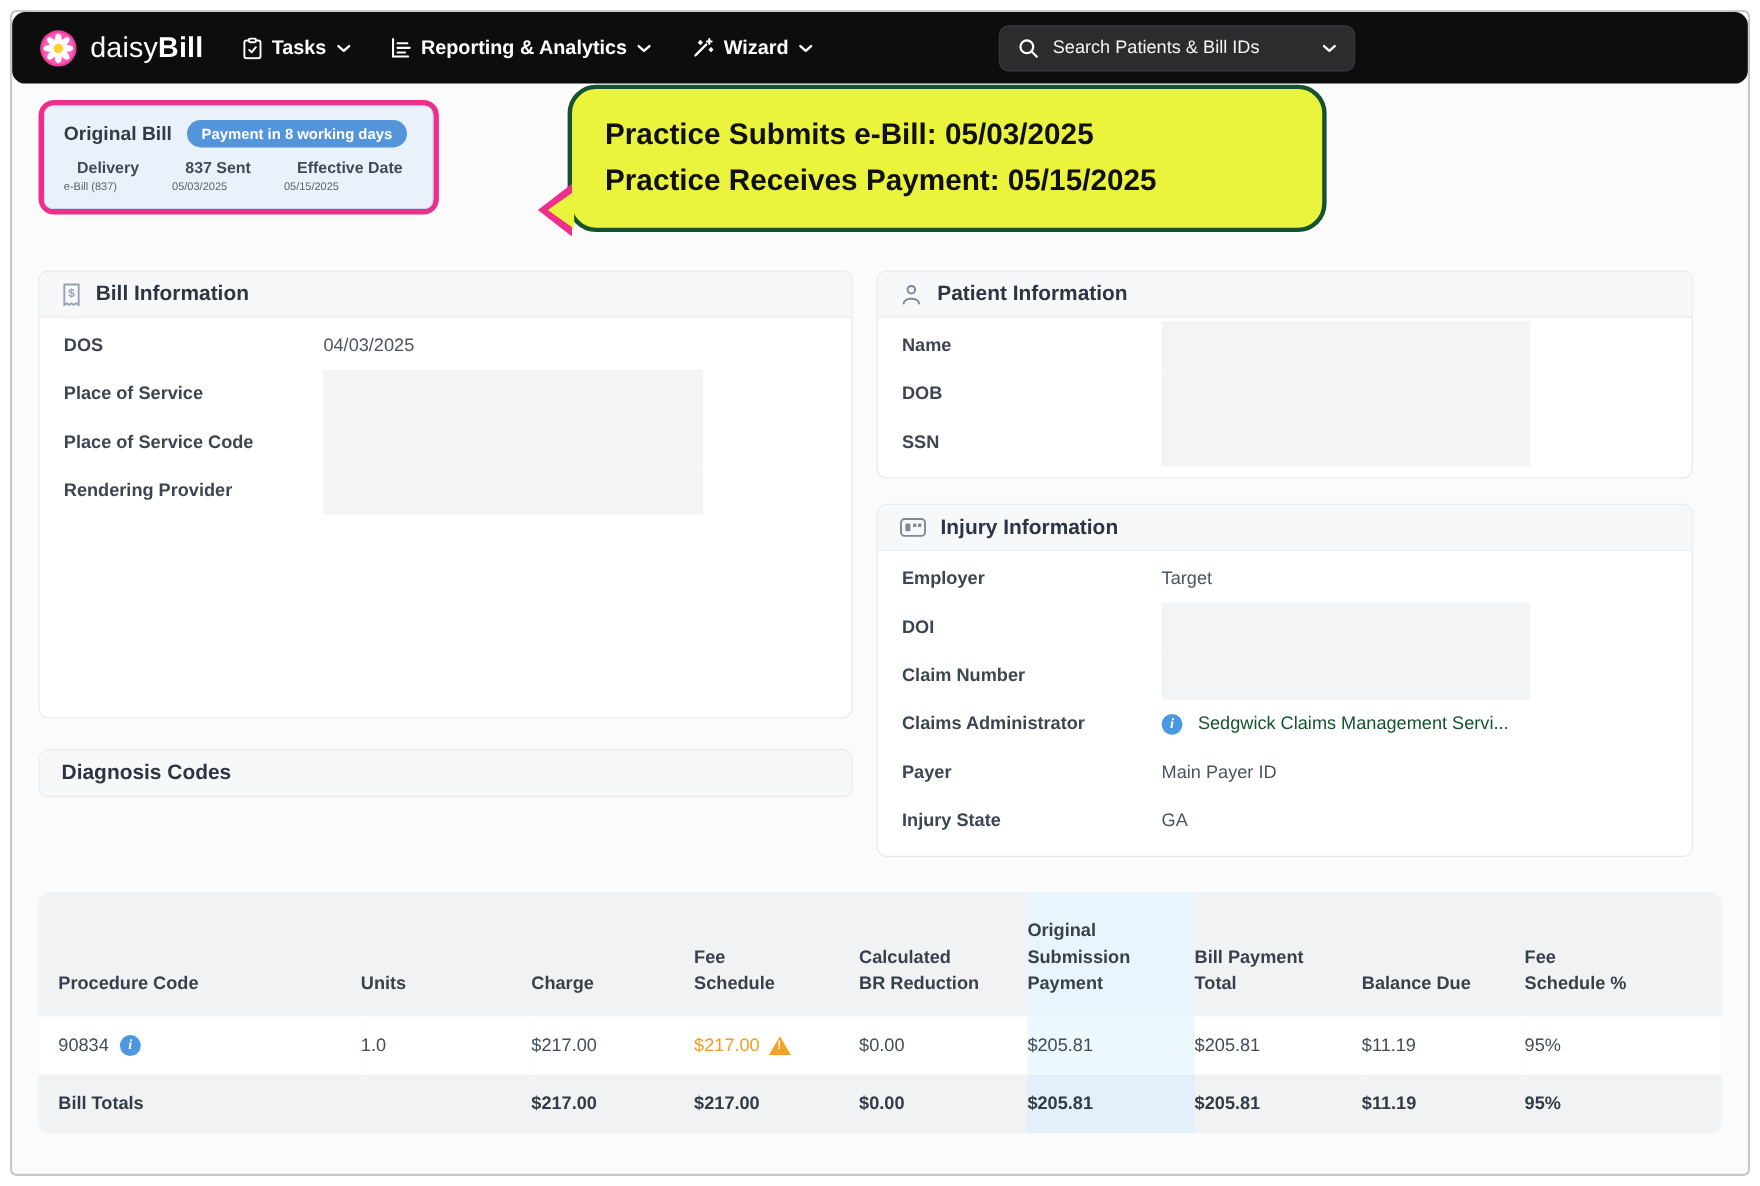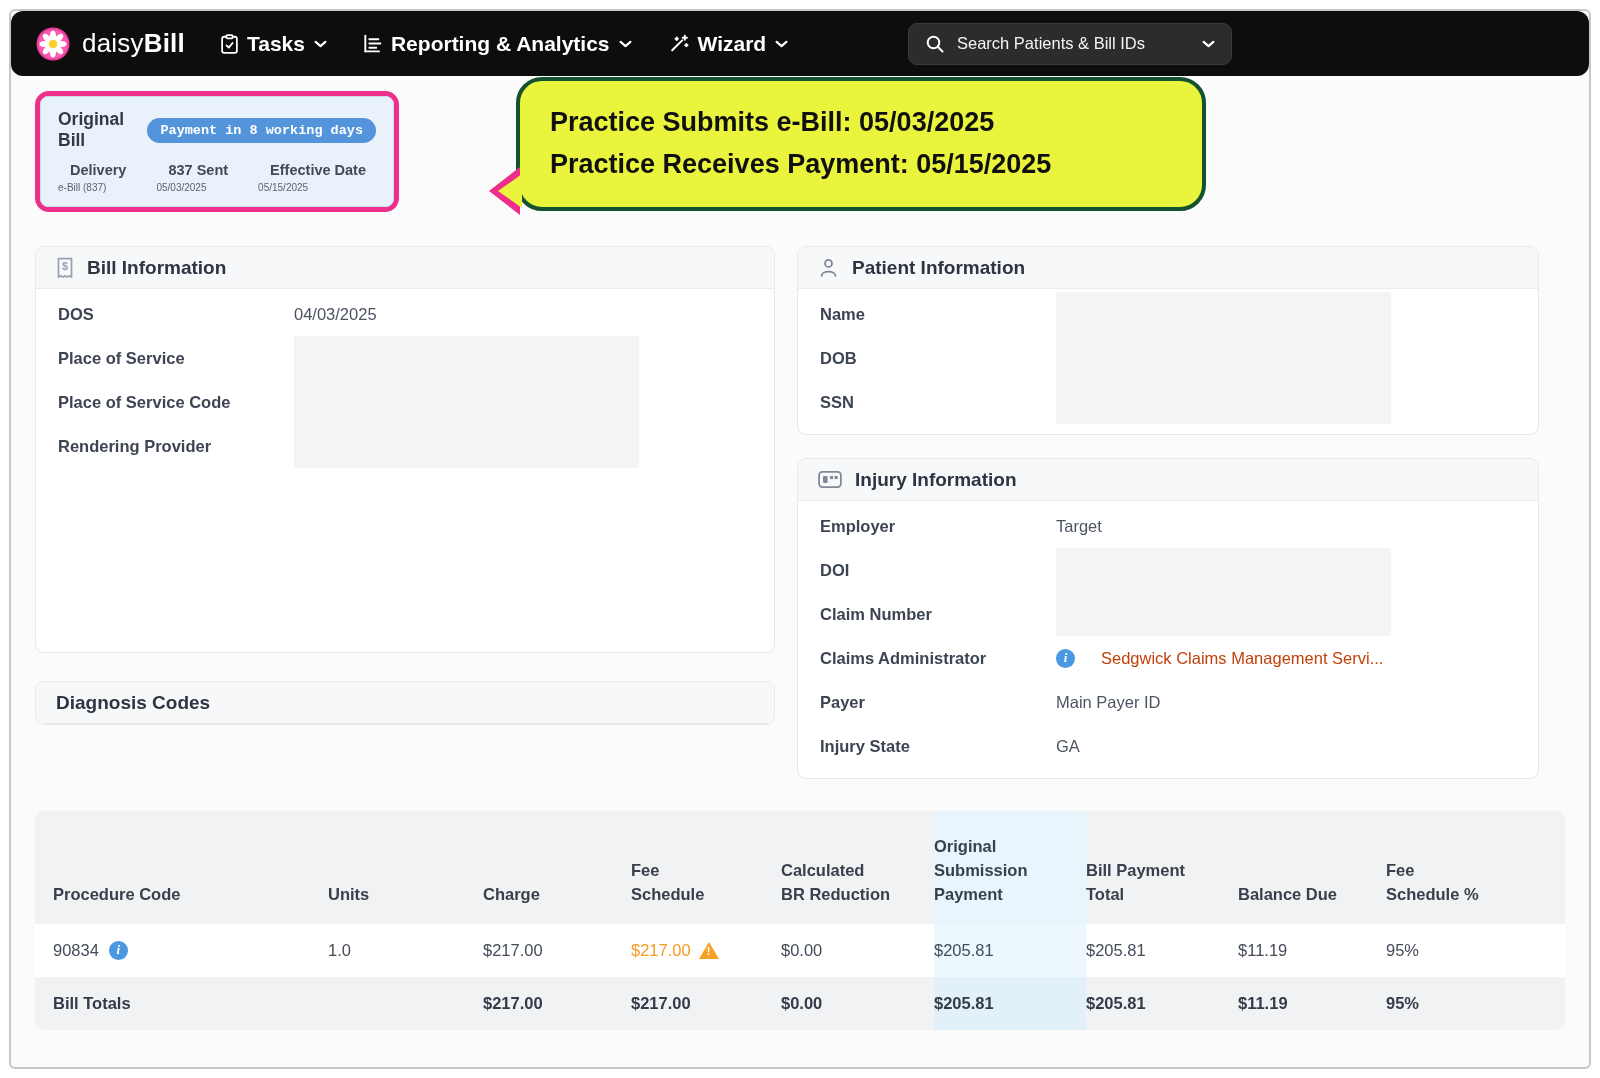--- a/index.html
+++ b/index.html
@@ -4,31 +4,31 @@
 <style>
   * { margin:0; padding:0; box-sizing:border-box; }
   html,body { width:1600px; height:1078px; background:#ffffff; font-family:"Liberation Sans", sans-serif; }
   .frame { position:absolute; inset:9px; border:2px solid #c7c7c9; border-radius:6px; background:#fbfbfc; overflow:hidden; }
 
   
   .navbar { height:65px; background:#0d0d0e; display:flex; align-items:center; padding:0 24px; gap:36px;border-radius:12px; }
   .brand { display:flex; align-items:center; gap:11px; color:#fff; font-size:26px; letter-spacing:.2px; }
   .brand .daisy { font-weight:400; }
   .brand .bill  { font-weight:700; }
-  .nav-item { display:flex; align-items:center; gap:9px; color:#fff; font-weight:700; font-size:21px; cursor:pointer; white-space:nowrap; }
+  .nav-item { display:flex; align-items:center; gap:9px; color:#fff; font-weight:700; font-size:18px; cursor:pointer; white-space:nowrap; }
   .search-box { margin-left:auto; margin-right:333px; background:#2c2c2e; border:1px solid #3b3b3d; border-radius:9px; height:42px; width:324px; display:flex; align-items:center; gap:12px; padding:0 16px; color:#f4f4f4; font-size:16.5px; cursor:pointer; }
   .search-box .chev { margin-left:auto; }
 
   
   .top-region { position:relative; height:170px; }
   .status-ring { position:absolute; left:24px; top:15px; width:364px; border:5px solid #ee2e8b; border-radius:14px; background:#fff; }
   .status-card { background:#e9f2fb; border:1px solid #c9dced; border-radius:8px; padding:12px 17px 13px; }
   .status-top { display:flex; align-items:center; gap:14px; }
   .status-title { font-weight:700; font-size:17.5px; color:#333a47; }
-  .status-badge { background:#5394da; color:#fff; font-weight:700; font-size:13.5px; padding:5px 13px; border-radius:999px; white-space:nowrap;font-family:Liberation Mono, monospace; }
+  .status-badge { background:#5394da; color:#fff; font-weight:700; font-size:13.5px; padding:5px 13px; border-radius:999px; white-space:nowrap; }
   .status-fields { display:flex; gap:30px; margin-top:11px; }
   .status-field .sl { font-weight:700; font-size:14.5px; color:#414957;margin-left:12px; }
   .status-field .sv { font-size:10px; color:#5b6370; margin-top:4px; }
 
   .callout { position:absolute; left:505px; top:1px; width:690px; background:#ebf43d; border:4px solid #14532d; border-radius:26px; padding:21px 30px; }
   .callout p { font-size:27px; font-weight:700; color:#101010; line-height:1.55; white-space:nowrap; }
   .callout .tail-outer { position:absolute; left:-31px; top:86px; width:0; height:0; border-top:24px solid transparent; border-bottom:24px solid transparent; border-right:31px solid #ee2e8b; }
   .callout .tail-inner { position:absolute; left:-22px; top:93px; width:0; height:0; border-top:17px solid transparent; border-bottom:17px solid transparent; border-right:24px solid #ebf43d; }
 
   
@@ -40,21 +40,21 @@
   .frow { display:flex; align-items:center; min-height:44px; padding-left:22px; }
   .frow.stretch { align-items:stretch; min-height:44px; }
   .flabel { width:236px; flex:none; font-weight:700; font-size:16.5px; color:#3d4452; align-self:center; }
   .fvalue { font-size:16.5px; color:#4c5462; }
   .redacted { background:#f3f4f6; width:345px; align-self:stretch; }
   .redacted.r-right { width:335px; }
   .redacted.r-short { height:38px; align-self:center; }
   .tall-body { min-height:363px; }
   .mb28 { margin-bottom:28px; }
   .mb23 { margin-bottom:23px; }
-  .link { color:#c2410c; font-size:16.5px; display:inline-flex; align-items:center; gap:26px; cursor:pointer; }
+  .link { color:#14532d; font-size:16.5px; display:inline-flex; align-items:center; gap:14px; cursor:pointer; }
 
   .info-icon { display:inline-flex; align-items:center; justify-content:center; width:19px; height:19px; border-radius:50%; background:#4a97e2; color:#fff; flex:none; cursor:pointer; }
   .info-icon::before { content:"i"; font-family:"Liberation Serif", serif; font-weight:700; font-style:italic; font-size:13px; }
 
   
   .bill-table-wrap { margin:32px 0 0; }
   table.bill-table { width:100%; border-collapse:separate; border-spacing:0; background:#f1f2f4; border-radius:10px; overflow:hidden; }
   .bill-table th { text-align:left; vertical-align:bottom; font-weight:700; font-size:16.5px; color:#39404c; padding:24px 10px 17px 0; white-space:pre-line; line-height:1.45; }
   .bill-table th:first-child, .bill-table td:first-child { padding-left:18px; }
   .bill-table td { font-size:16.5px; color:#434b59; padding:17px 10px 17px 0; }

